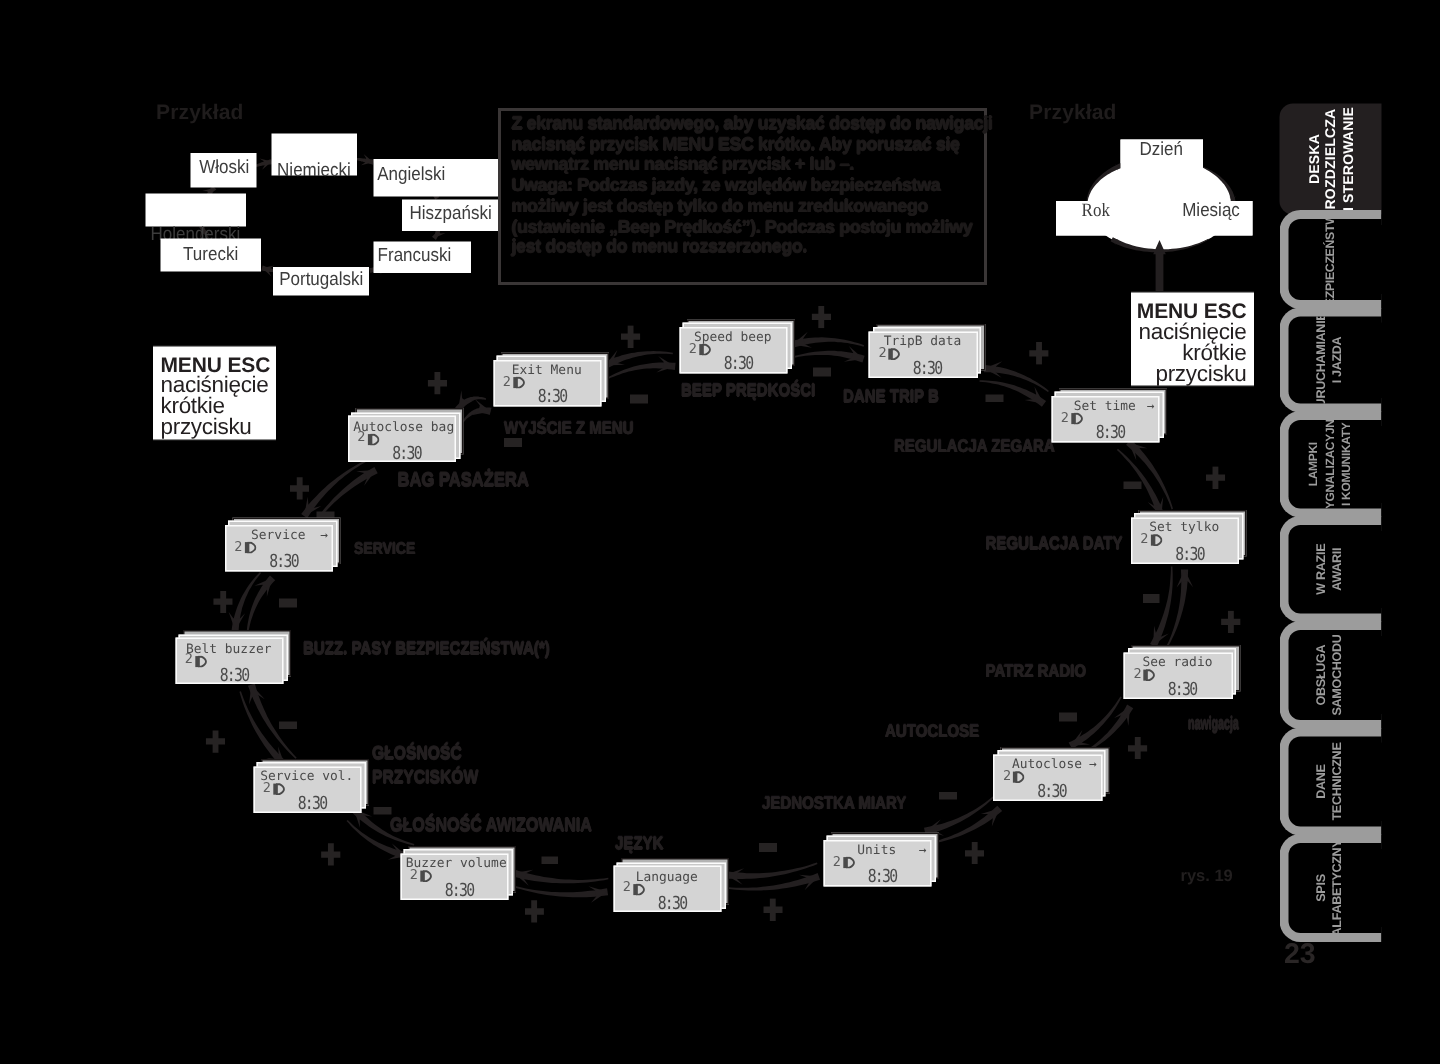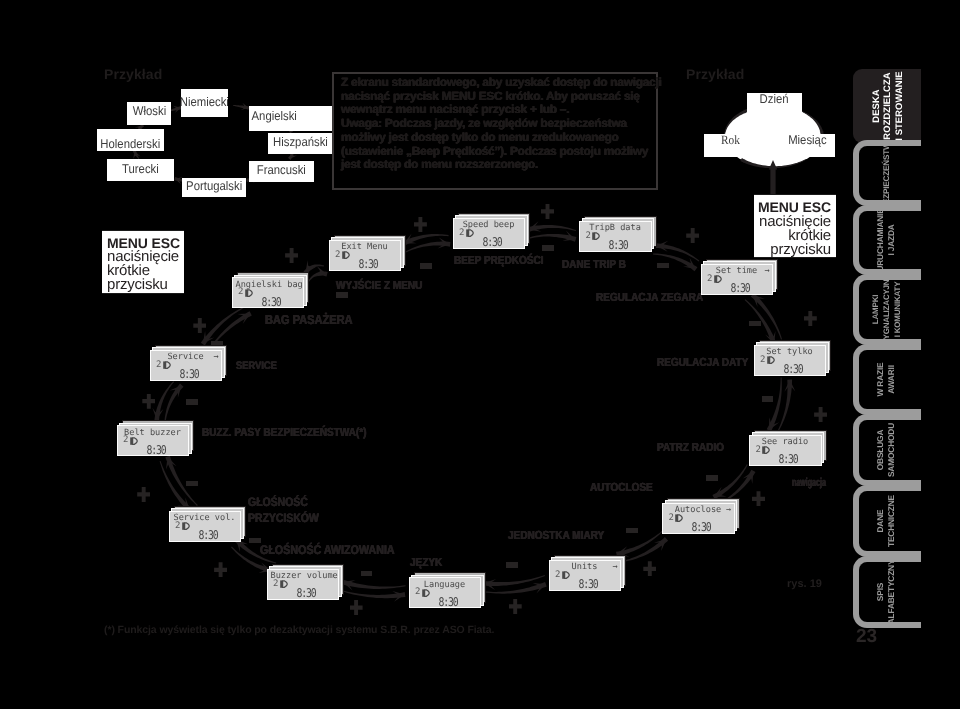--- a/index.html
+++ b/index.html
@@ -165,39 +165,39 @@
       <path d="M 291.6 132.3 L 284.3 127.9 L 287.4 128.6 L 290.0 127.0 L 290.7 123.8 Z" fill="#262121"></path>
       <path d="M 293.7 150.8 L 293.5 151.1 L 293.3 151.4 L 293.1 151.6 L 293.0 151.9 L 292.8 152.2 L 292.6 152.5 L 292.4 152.8 L 292.2 153.0 L 292.0 153.3 L 291.8 153.6 L 291.6 153.9 L 291.4 154.1 L 291.2 154.4 L 290.9 154.7 L 290.7 154.9 L 290.5 155.2 L 290.3 155.5 L 290.0 155.7 L 289.8 156.0 L 289.5 156.3 L 289.3 156.5 L 289.0 156.8 L 288.8 157.0 L 288.5 157.3 L 288.3 157.5 L 288.0 157.8 L 290.6 160.0 L 290.8 159.6 L 291.0 159.3 L 291.2 158.9 L 291.4 158.6 L 291.6 158.2 L 291.8 157.9 L 292.0 157.5 L 292.2 157.2 L 292.4 156.9 L 292.5 156.5 L 292.7 156.2 L 292.8 155.8 L 293.0 155.5 L 293.1 155.1 L 293.2 154.8 L 293.4 154.4 L 293.5 154.1 L 293.6 153.7 L 293.7 153.4 L 293.8 153.1 L 293.9 152.7 L 294.0 152.4 L 294.1 152.0 L 294.1 151.7 L 294.2 151.3 L 294.3 151.0 Z" fill="#262121"></path>
       <path d="M 289.3 158.9 L 291.2 150.6 L 291.5 153.8 L 293.8 155.7 L 297.0 155.4 Z" fill="#262121"></path>
       <path d="M 261.1 176.0 L 260.6 176.1 L 260.0 176.3 L 259.5 176.4 L 258.9 176.5 L 258.4 176.6 L 257.8 176.7 L 257.2 176.9 L 256.7 177.0 L 256.1 177.1 L 255.5 177.2 L 255.0 177.3 L 254.4 177.4 L 253.8 177.5 L 253.2 177.6 L 252.6 177.7 L 252.1 177.8 L 251.5 177.9 L 250.9 178.0 L 250.3 178.1 L 249.7 178.2 L 249.1 178.3 L 248.5 178.4 L 247.9 178.5 L 247.3 178.6 L 246.7 178.7 L 246.1 178.7 L 246.9 182.1 L 247.4 181.9 L 248.0 181.7 L 248.6 181.5 L 249.2 181.3 L 249.8 181.2 L 250.4 181.0 L 251.0 180.8 L 251.5 180.6 L 252.1 180.4 L 252.7 180.2 L 253.2 180.0 L 253.8 179.8 L 254.4 179.6 L 254.9 179.4 L 255.5 179.1 L 256.0 178.9 L 256.6 178.7 L 257.1 178.5 L 257.7 178.3 L 258.2 178.0 L 258.7 177.8 L 259.3 177.6 L 259.8 177.3 L 260.3 177.1 L 260.8 176.9 L 261.3 176.6 Z" fill="#262121"></path>
       <path d="M 246.5 180.4 L 253.1 175.1 L 251.4 177.8 L 252.0 180.8 L 254.7 182.5 Z" fill="#262121"></path>
       <path d="M 190.3 181.6 L 189.7 181.5 L 189.1 181.3 L 188.5 181.1 L 187.9 181.0 L 187.3 180.8 L 186.7 180.6 L 186.1 180.5 L 185.5 180.3 L 184.9 180.1 L 184.3 180.0 L 183.7 179.8 L 183.1 179.6 L 182.5 179.5 L 181.9 179.3 L 181.3 179.1 L 180.8 178.9 L 180.2 178.7 L 179.6 178.6 L 179.0 178.4 L 178.5 178.2 L 177.9 178.0 L 177.4 177.8 L 176.8 177.6 L 176.2 177.4 L 175.7 177.2 L 175.1 177.0 L 174.2 180.3 L 174.8 180.4 L 175.4 180.5 L 176.0 180.6 L 176.6 180.7 L 177.2 180.8 L 177.8 180.9 L 178.4 181.0 L 179.0 181.1 L 179.6 181.2 L 180.2 181.3 L 180.8 181.4 L 181.5 181.4 L 182.1 181.5 L 182.7 181.6 L 183.3 181.7 L 183.9 181.7 L 184.5 181.8 L 185.2 181.9 L 185.8 181.9 L 186.4 182.0 L 187.0 182.0 L 187.7 182.1 L 188.3 182.1 L 188.9 182.2 L 189.6 182.2 L 190.2 182.2 Z" fill="#262121"></path>
       <path d="M 174.7 178.7 L 183.0 177.0 L 180.2 178.6 L 179.4 181.5 L 181.0 184.3 Z" fill="#262121"></path>
       <path d="M 139.2 158.5 L 139.0 158.1 L 138.8 157.8 L 138.6 157.5 L 138.5 157.1 L 138.3 156.8 L 138.1 156.5 L 138.0 156.2 L 137.8 155.8 L 137.7 155.5 L 137.5 155.2 L 137.4 154.9 L 137.3 154.5 L 137.1 154.2 L 137.0 153.9 L 136.9 153.6 L 136.8 153.3 L 136.7 152.9 L 136.6 152.6 L 136.5 152.3 L 136.4 152.0 L 136.3 151.7 L 136.2 151.4 L 136.2 151.1 L 136.1 150.7 L 136.0 150.4 L 136.0 150.1 L 132.8 151.2 L 132.9 151.6 L 133.1 151.9 L 133.3 152.2 L 133.4 152.5 L 133.6 152.8 L 133.8 153.2 L 134.0 153.5 L 134.2 153.8 L 134.4 154.1 L 134.6 154.4 L 134.9 154.7 L 135.1 155.0 L 135.3 155.3 L 135.5 155.6 L 135.8 155.9 L 136.0 156.1 L 136.3 156.4 L 136.5 156.7 L 136.8 157.0 L 137.0 157.3 L 137.3 157.5 L 137.6 157.8 L 137.8 158.1 L 138.1 158.4 L 138.4 158.6 L 138.7 158.9 Z" fill="#262121"></path>
       <path d="M 134.4 150.7 L 140.5 156.6 L 137.6 155.2 L 134.7 156.2 L 133.3 159.1 Z" fill="#262121"></path>
     </svg>
-    <div class="wbox" style="left: 181px; top: 89.4px; width: 47px; height: 27.5px; align-items: flex-start; padding-top: 7px; box-sizing: border-box; justify-content: center;">
+    <div class="wbox" style="left: 181px; top: 89.4px; width: 57px; height: 27.5px; align-items: flex-start; padding-top: 18px; box-sizing: border-box; justify-content: center;">
       <span>Niemiecki</span>
     </div>
     <div class="wbox" style="left: 126.9px; top: 101.8px; width: 44.4px; height: 23.1px; align-items: flex-start; padding-top: 3.5px; box-sizing: border-box; justify-content: center;">
       <span>Włoski</span>
     </div>
     <div class="wbox" style="left: 248.5px; top: 106.2px; width: 84.5px; height: 24.6px; align-items: flex-start; padding-top: 4px; box-sizing: border-box; justify-content: flex-start;">
       <span>Angielski</span>
     </div>
-    <div class="wbox" style="left: 96.9px; top: 128.8px; width: 67.3px; height: 21.9px; align-items: flex-end; padding-top: 0; box-sizing: border-box; justify-content: center;">
+    <div class="wbox" style="left: 96.9px; top: 128.8px; width: 67.3px; height: 21.9px; align-items: flex-start; padding-top: 21px; box-sizing: border-box; justify-content: center;">
       <span>Holenderski</span>
     </div>
     <div class="wbox" style="left: 267.9px; top: 133.2px; width: 64.4px; height: 21.3px; align-items: flex-start; padding-top: 2.8px; box-sizing: border-box; justify-content: center;">
       <span>Hiszpański</span>
     </div>
     <div class="wbox" style="left: 106.8px; top: 159px; width: 67.2px; height: 22px; align-items: flex-start; padding-top: 3.5px; box-sizing: border-box; justify-content: center;">
       <span>Turecki</span>
     </div>
-    <div class="wbox" style="left: 248.5px; top: 161px; width: 65px; height: 21px; align-items: flex-start; padding-top: 3px; box-sizing: border-box; justify-content: center;">
+    <div class="wbox" style="left: 248.5px; top: 161px; width: 65px; height: 21px; align-items: flex-start; padding-top: 3px; box-sizing: border-box; justify-content: flex-start;">
       <span>Francuski</span>
     </div>
     <div class="wbox" style="left: 181.8px; top: 177.5px; width: 64.4px; height: 19.6px; align-items: flex-start; padding-top: 2.5px; box-sizing: border-box; justify-content: center;">
       <span>Portugalski</span>
     </div>
     <div class="wbox" style="left: 747px; top: 93px; width: 55px; height: 23px;">
       <span>Dzień</span>
     </div>
     <div class="wbox" style="left: 704px; top: 134px; width: 52px; height: 23px; font-family: Liberation Serif, serif;">
       <span>Rok</span>
@@ -374,21 +374,21 @@
       <svg width="8" height="8.2" viewBox="0 0 16 16" class="hl">
         <rect x="0.4" y="0.6" width="4.4" height="14.8" fill="#4a4a4a"></rect>
         <path d="M5.2 1.4 L8.6 1.4 Q14.6 4.6 14.6 8 Q14.6 11.4 8.6 14.6 L5.2 14.6 Z" fill="none" stroke="#4a4a4a" stroke-width="2.5"></path>
       </svg>
       <div class="t clock">8:30</div>
     </div>
     <div class="lcd" style="left: 231.5px; top: 277px;">
       <i class="s3"></i>
       <i class="s2"></i>
       <i class="s1"></i>
-      <div class="t title">Angielski bag</div>
+      <div class="t title">Autoclose bag</div>
       <div class="t sub">2</div>
       <svg width="8" height="8.2" viewBox="0 0 16 16" class="hl">
         <rect x="0.4" y="0.6" width="4.4" height="14.8" fill="#4a4a4a"></rect>
         <path d="M5.2 1.4 L8.6 1.4 Q14.6 4.6 14.6 8 Q14.6 11.4 8.6 14.6 L5.2 14.6 Z" fill="none" stroke="#4a4a4a" stroke-width="2.5"></path>
       </svg>
       <div class="t clock">8:30</div>
     </div>
     <div class="ghost" style="left: 336.4px; top: 276.5px; font-size: 11.8px; transform: scaleX(0.85);">WYJŚCIE Z MENU</div>
     <div class="ghost" style="left: 264.7px; top: 312.3px; font-size: 13px; transform: scaleX(0.85);">BAG PASAŻERA</div>
     <div class="ghost" style="left: 453.7px; top: 252.1px; font-size: 11.8px; transform: scaleX(0.85);">BEEP PRĘDKOŚCI</div>
@@ -426,21 +426,20 @@
     <div class="minus" style="left: 748.8px; top: 320.6px;"></div>
     <div class="minus" style="left: 761.7px; top: 396.3px;"></div>
     <div class="minus" style="left: 706.1px; top: 475.4px;"></div>
     <div class="minus" style="left: 626.2px; top: 527.6px;"></div>
     <div class="minus" style="left: 505.9px; top: 562.4px;"></div>
     <div class="minus" style="left: 360.7px; top: 570.6px;"></div>
     <div class="minus" style="left: 249px; top: 537.5px;"></div>
     <div class="minus" style="left: 186.4px; top: 480.6px;"></div>
     <div class="minus" style="left: 186.4px; top: 399.3px;"></div>
     <div class="minus" style="left: 211px; top: 341px;"></div>
-    <div class="foot" style="left: 104px; top: 624px;">(*) Funkcja wyświetla się tylko po dezaktywacji systemu S.B.R. przez ASO Fiata.</div>
     <div class="figref" style="left: 787px; top: 578px;">rys. 19</div>
     <div class="pagenum" style="left: 856px; top: 626px;">23</div>
     <div style="position: absolute; left: 0px; top: 0px; width: 960px; height: 709px; z-index: 5;">
       <div class="tab" style="left: 853px; top: 69px; width: 68px; height: 74px; background: rgb(35, 31, 32); border-radius: 9px 0px 0px 9px;">
         <div class="lbl" style="color: rgb(255, 255, 255); font-size: 9.4px; line-height: 11.2px; width: 74px; height: 68px; left: 0px; top: 0px; transform: rotate(-90deg); transform-origin: 37px 37px; display: flex; align-items: center; justify-content: center; letter-spacing: 0.1px;">DESKA
 ROZDZIELCZA
 I STEROWANIE</div>
       </div>
       <div class="tab" style="left: 853px; top: 140px; width: 68px; height: 66px; border-width: 6px 0px 6px 6px; border-top-style: solid; border-right-style: initial; border-bottom-style: solid; border-left-style: solid; border-top-color: rgb(156, 156, 156); border-right-color: initial; border-bottom-color: rgb(156, 156, 156); border-left-color: rgb(156, 156, 156); border-image: initial; border-radius: 14px 0px 0px 14px;">
         <div class="lbl" style="color: rgb(156, 156, 156); font-size: 8.2px; line-height: 11px; width: 54px; height: 38px; left: 8px; top: 0px; transform: rotate(-90deg); transform-origin: 27px 27px; display: flex; align-items: center; justify-content: center; letter-spacing: -0.2px; overflow: hidden;">BEZPIECZEŃSTWO</div>

